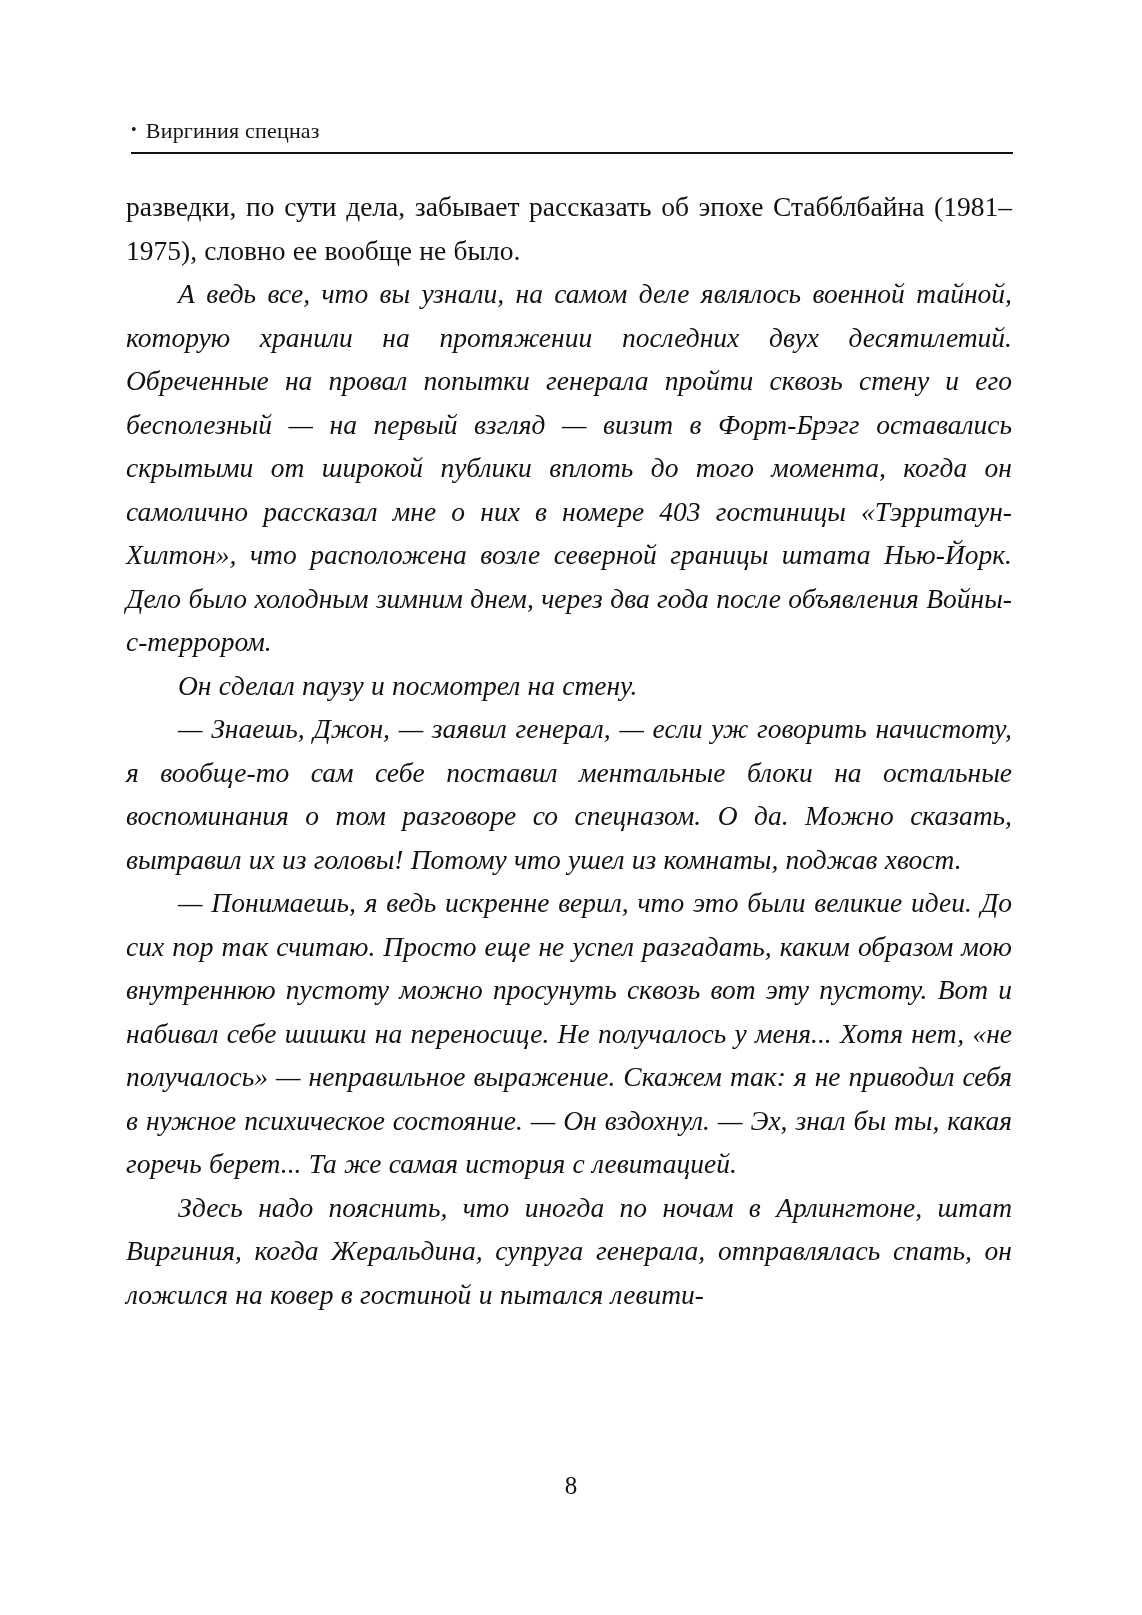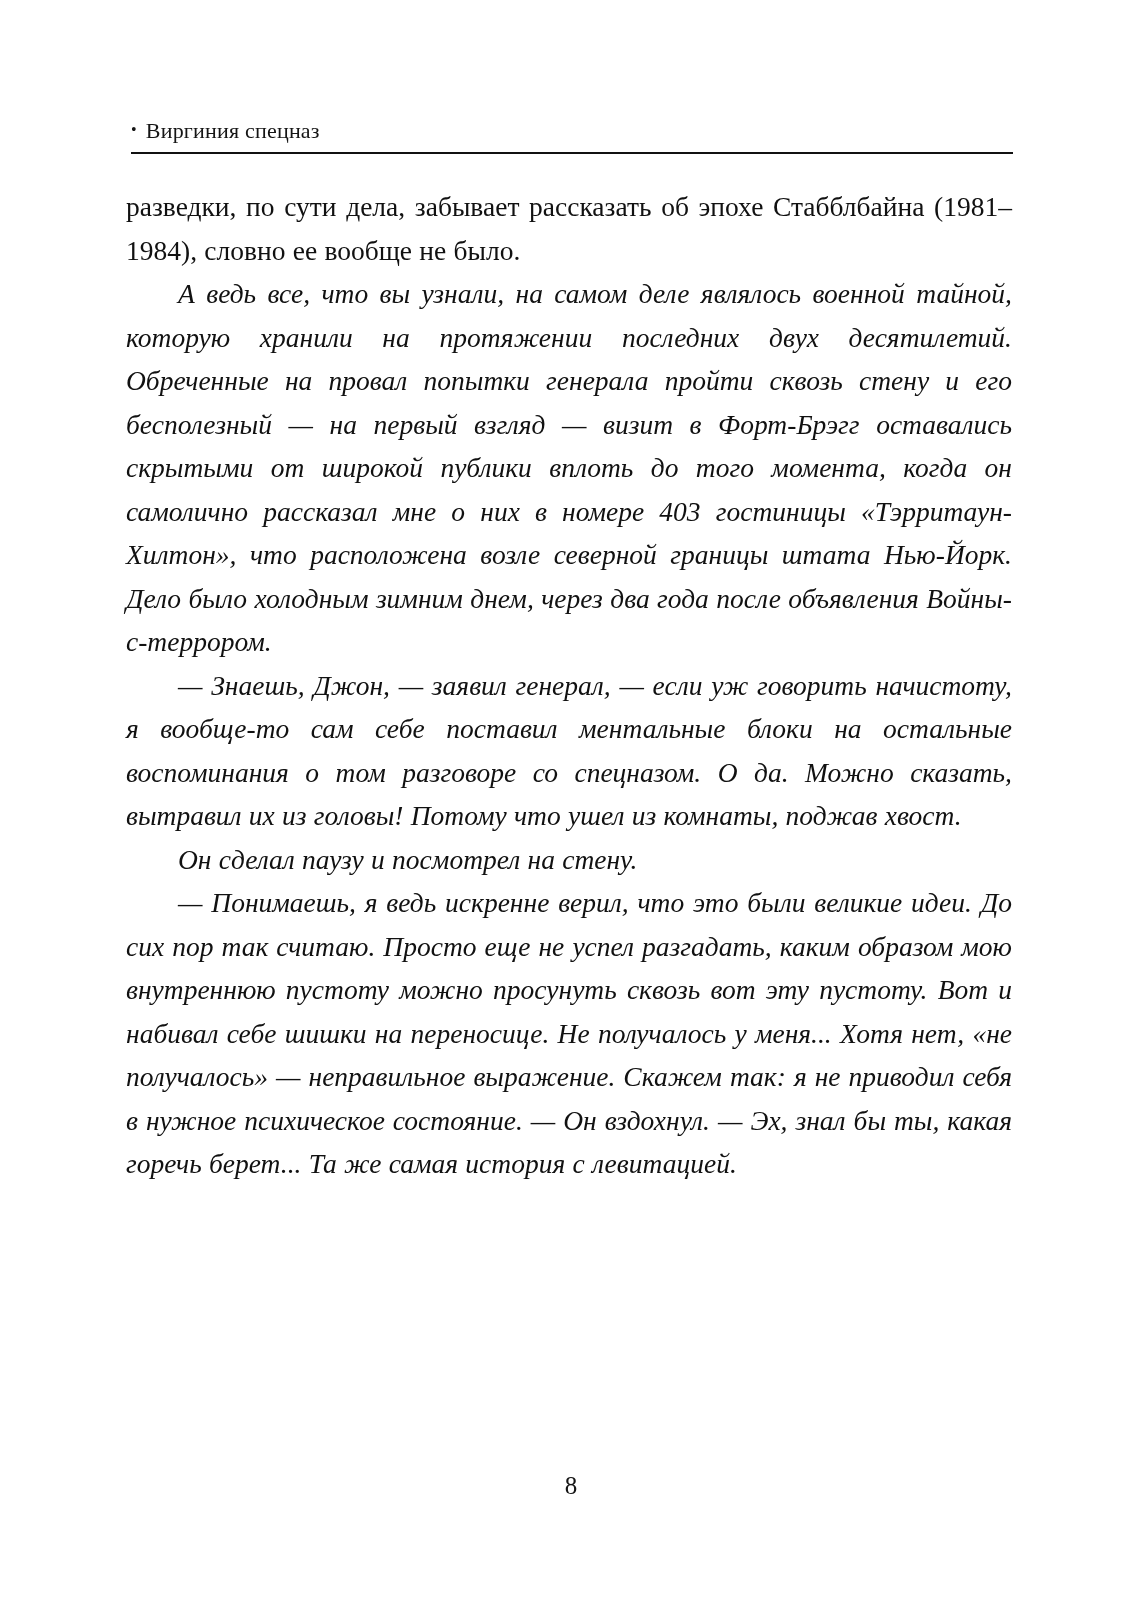--- a/index.html
+++ b/index.html
@@ -97,22 +97,23 @@
 
   <div class="running-head">
     <div class="running-head-line">
       <span class="head-bullet">•</span>
       <span class="head-title">Виргиния спецназ</span>
     </div>
     <div class="head-rule"></div>
   </div>
 
   <div class="body-text">
-    <p class="para tight-last">разведки, по сути дела, забывает рассказать об эпохе Стабблбайна (1981–1984), словно ее вообще не было.</p>
+    <p class="para tight-last">разведки, по сути дела, забывает рассказать об эпохе Стабблбайна (1981–1975), словно ее вообще не было.</p>
     <p class="para indent tight-last">А ведь все, что вы узнали, на самом деле являлось военной тайной, которую хранили на протяжении последних двух десятилетий. Обреченные на провал попытки генерала пройти сквозь стену и его бесполезный — на первый взгляд — визит в Форт-Брэгг оставались скрытыми от широкой публики вплоть до того момента, когда он самолично рассказал мне о них в номере 403 гостиницы «Тэрритаун- Хилтон», что расположена возле северной границы штата Нью-Йорк. Дело было холодным зимним днем, через два года после объявления Войны-с-террором.</p>
+    <p class="para indent tight-last">Он сделал паузу и посмотрел на стену.</p>
     <p class="para indent tight-last">— Знаешь, Джон, — заявил генерал, — если уж говорить начистоту, я вообще-то сам себе поставил ментальные блоки на остальные воспоминания о том разговоре со спецназом. О да. Можно сказать, вытравил их из головы! Потому что ушел из комнаты, поджав хвост.</p>
-    <p class="para indent tight-last">Он сделал паузу и посмотрел на стену.</p>
     <p class="para indent tight-last">— Понимаешь, я ведь искренне верил, что это были великие идеи. До сих пор так считаю. Просто еще не успел разгадать, каким образом мою внутреннюю пустоту можно просунуть сквозь вот эту пустоту. Вот и набивал себе шишки на переносице. Не получалось у меня... Хотя нет, «не получалось» — неправильное выражение. Скажем так: я не приводил себя в нужное психическое состояние. — Он вздохнул. — Эх, знал бы ты, какая горечь берет... Та же самая история с левитацией.</p>
+    <p class="para indent tight-last">Здесь надо пояснить, что иногда по ночам в Арлингтоне, штат Виргиния, когда Жеральдина, супруга генерала, отправлялась спать, он ложился на ковер в гостиной и пытался левити-</p>
   </div>
 
   <div class="folio">8</div>
 
 </div>
 
 </body></html>

